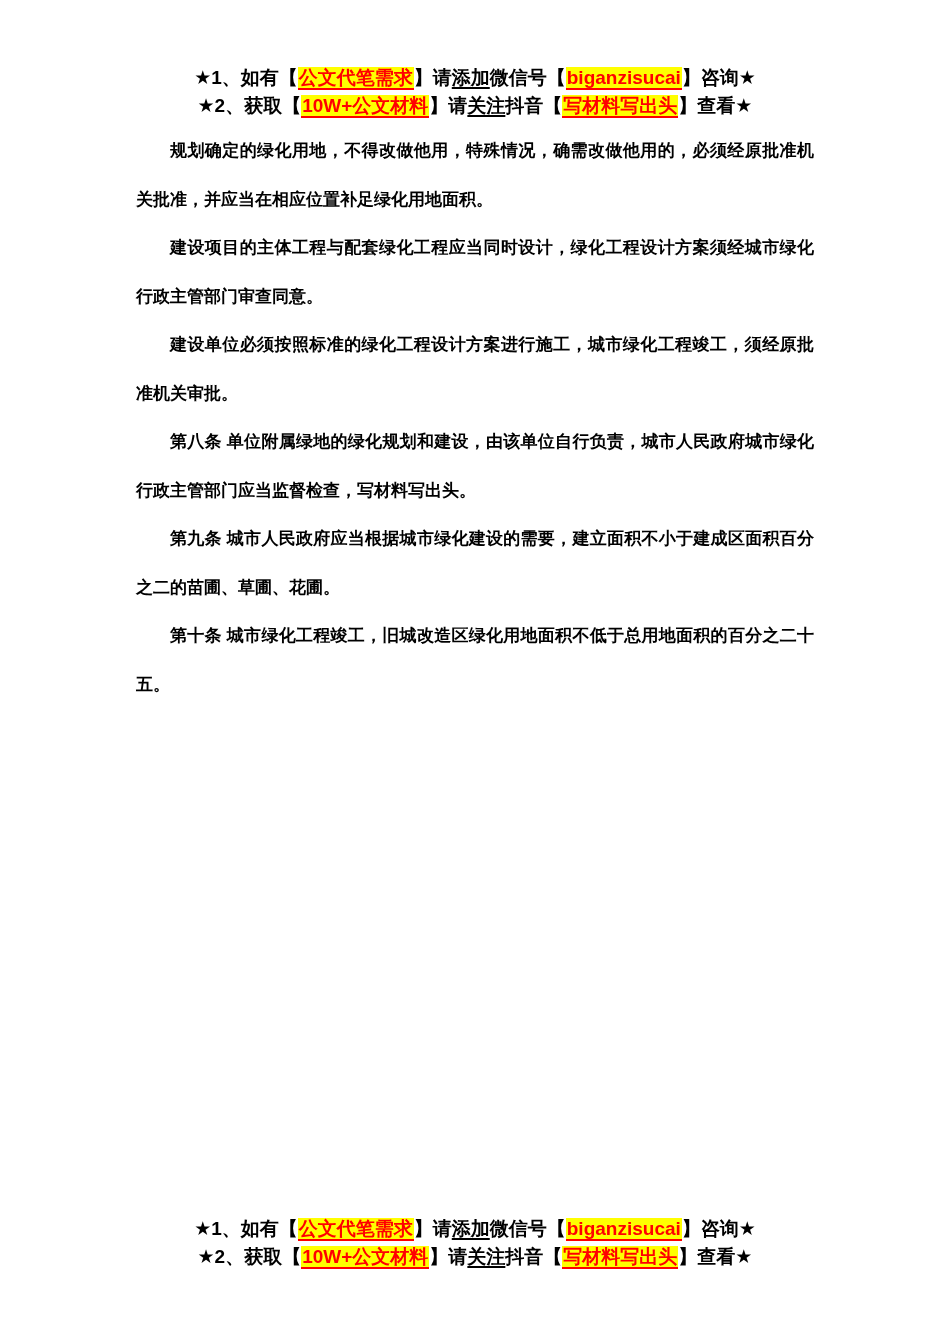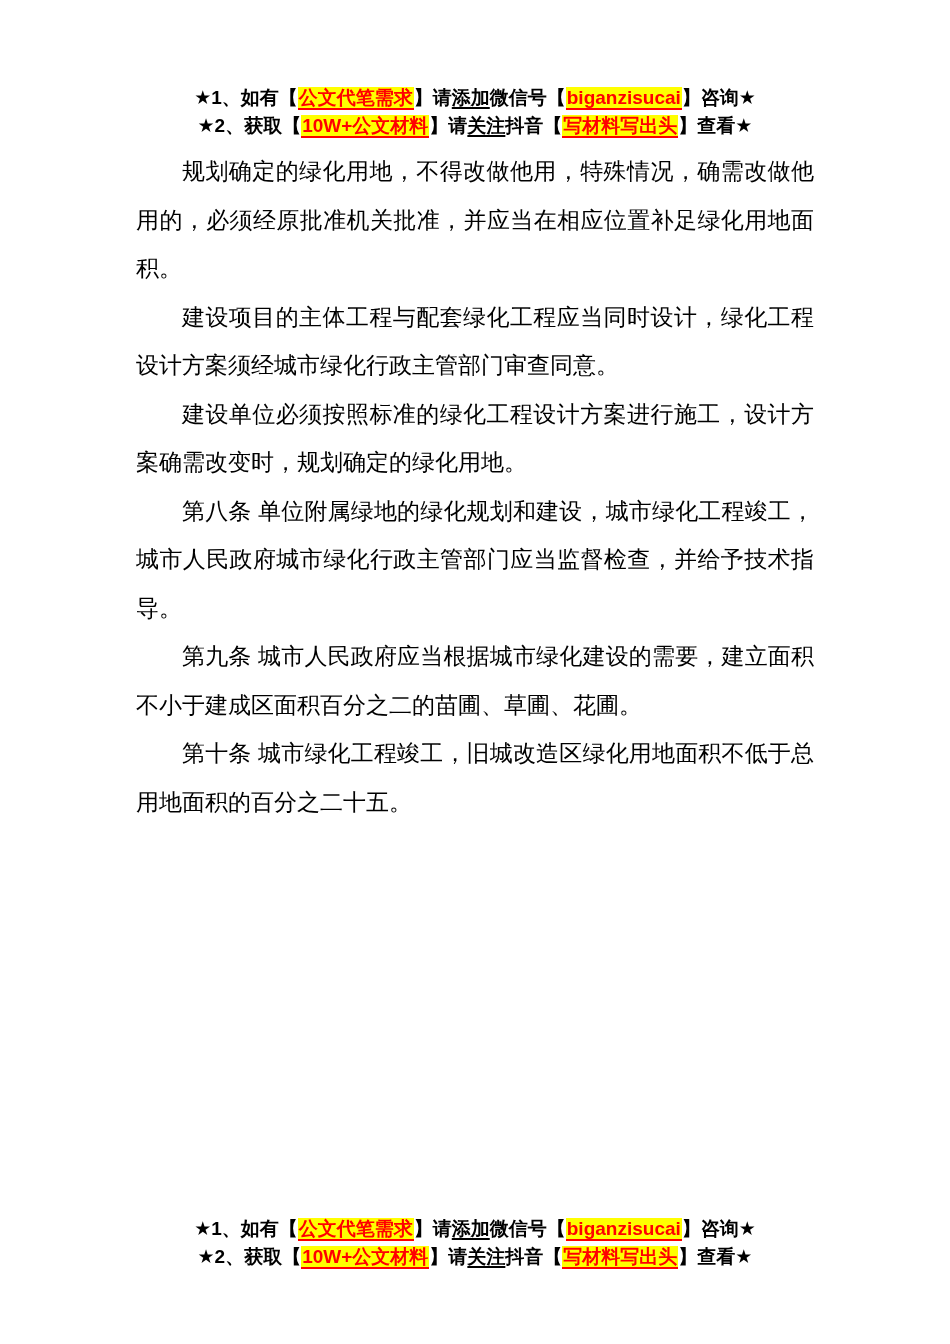--- a/index.html
+++ b/index.html
@@ -4,21 +4,21 @@
 <style>
   html, body { margin: 0; padding: 0; background: #fff; }
   .page {
     position: relative;
     width: 950px;
     height: 1344px;
     background: #ffffff;
     color: #000000;
     font-family: "Liberation Sans", "DejaVu Sans", sans-serif;
     box-sizing: border-box;
-    padding-top: 84px;
+    padding-top: 64px;
     overflow: hidden;
   }
   .notice-block { width: 100%; }
   .notice-line {
     text-align: center;
     font-weight: 700;
     font-size: 19px;
     line-height: 28px;
     white-space: nowrap;
   }
@@ -33,22 +33,22 @@
     color: #000000;
     text-decoration: underline;
     text-decoration-thickness: 2px;
     text-underline-offset: 3px;
   }
   .doc-body {
     margin: 7px 136px 0 136px;
   }
   .doc-body p {
     margin: 0;
-    font-size: 23px;
-    font-weight: 400;
+    font-size: 17px;
+    font-weight: 700;
     line-height: 48.5px;
     text-align: justify;
     text-indent: 2em;
     word-break: break-all;
   }
   .promo-footer {
     position: absolute;
     top: 1215px;
     left: 0;
     width: 100%;
@@ -60,22 +60,22 @@
 <div class="page">
 
   <div class="notice-block promo-header">
     <div class="notice-line"><span class="seg-plain">★1、如有【</span><span class="seg-hl">公文代笔需求</span><span class="seg-plain">】请</span><span class="seg-u">添加</span><span class="seg-plain">微信号【</span><span class="seg-hl">biganzisucai</span><span class="seg-plain">】咨询★</span></div>
     <div class="notice-line"><span class="seg-plain">★2、获取【</span><span class="seg-hl">10W+公文材料</span><span class="seg-plain">】请</span><span class="seg-u">关注</span><span class="seg-plain">抖音【</span><span class="seg-hl">写材料写出头</span><span class="seg-plain">】查看★</span></div>
   </div>
 
   <div class="doc-body">
       <p>规划确定的绿化用地，不得改做他用，特殊情况，确需改做他用的，必须经原批准机关批准，并应当在相应位置补足绿化用地面积。</p>
       <p>建设项目的主体工程与配套绿化工程应当同时设计，绿化工程设计方案须经城市绿化行政主管部门审查同意。</p>
-      <p>建设单位必须按照标准的绿化工程设计方案进行施工，设计方案确需改变时，规划确定的绿化用地。</p>
-      <p>第八条 单位附属绿地的绿化规划和建设，城市绿化工程竣工，城市人民政府城市绿化行政主管部门应当监督检查，并给予技术指导。</p>
+      <p>建设单位必须按照标准的绿化工程设计方案进行施工，城市绿化工程竣工，须经原批准机关审批。</p>
+      <p>第八条 单位附属绿地的绿化规划和建设，由该单位自行负责，城市人民政府城市绿化行政主管部门应当监督检查，写材料写出头。</p>
       <p>第九条 城市人民政府应当根据城市绿化建设的需要，建立面积不小于建成区面积百分之二的苗圃、草圃、花圃。</p>
       <p>第十条 城市绿化工程竣工，旧城改造区绿化用地面积不低于总用地面积的百分之二十五。</p>
     </div>
 
   <div class="notice-block promo-footer">
     <div class="notice-line"><span class="seg-plain">★1、如有【</span><span class="seg-hl">公文代笔需求</span><span class="seg-plain">】请</span><span class="seg-u">添加</span><span class="seg-plain">微信号【</span><span class="seg-hl">biganzisucai</span><span class="seg-plain">】咨询★</span></div>
     <div class="notice-line"><span class="seg-plain">★2、获取【</span><span class="seg-hl">10W+公文材料</span><span class="seg-plain">】请</span><span class="seg-u">关注</span><span class="seg-plain">抖音【</span><span class="seg-hl">写材料写出头</span><span class="seg-plain">】查看★</span></div>
   </div>
 
 </div>

